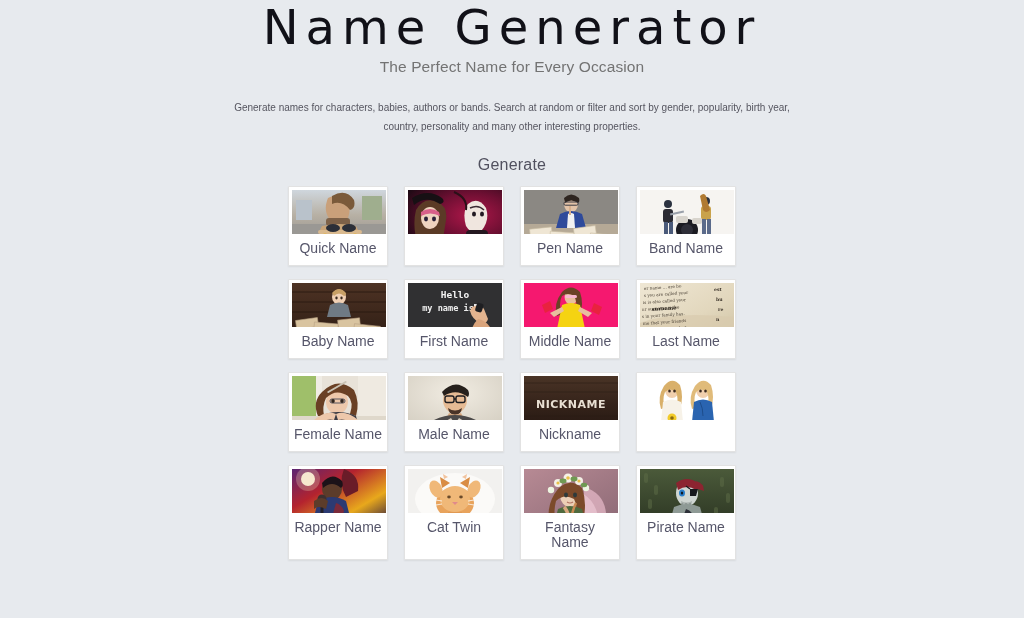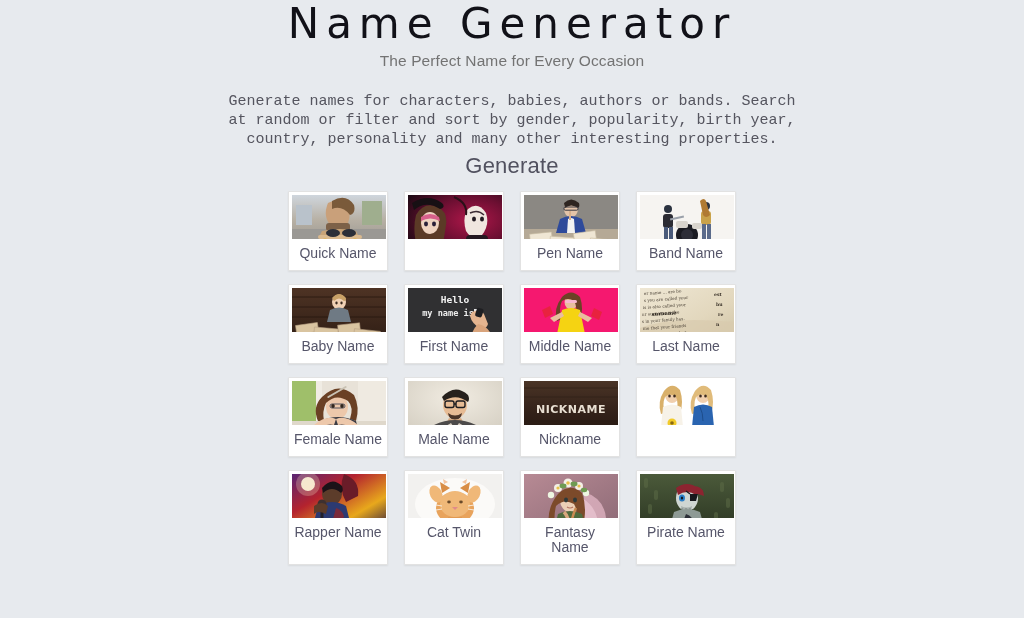--- a/index.html
+++ b/index.html
@@ -16,53 +16,52 @@
     width: 1024px;
     height: 618px;
     position: relative;
     background: #e7eaee;
   }
 
   
   .site-title {
     text-align: center;
     font-family: "DejaVu Sans", sans-serif;
-    font-size: 42px;
+    font-size: 48px;
     font-weight: 400;
     letter-spacing: 7px;
     color: #111118;
     line-height: 1.05;
     padding-top: 2px;
   }
 
   .tagline {
     text-align: center;
     font-size: 15.5px;
     font-weight: 400;
     color: #737373;
     margin-top: 6px;
     letter-spacing: 0.1px;
   }
 
   .intro {
     width: 580px;
     margin: 22px auto 0 auto;
     text-align: center;
-    font-size: 15px;
+    font-size: 10px;
     line-height: 19px;
     color: #55555f;
-    font-family: Liberation Mono, monospace;
   }
 
   .section-title {
     text-align: center;
-    font-size: 22px;
+    font-size: 16px;
     font-weight: 400;
     color: #51515f;
-    margin-top: 4px;
+    margin-top: 20px;
     letter-spacing: 0.2px;
   }
 
   
   .grid {
     width: 464px;
     margin: 12px auto 0 auto;
     display: grid;
     grid-template-columns: repeat(4, 100px);
     column-gap: 16px;

